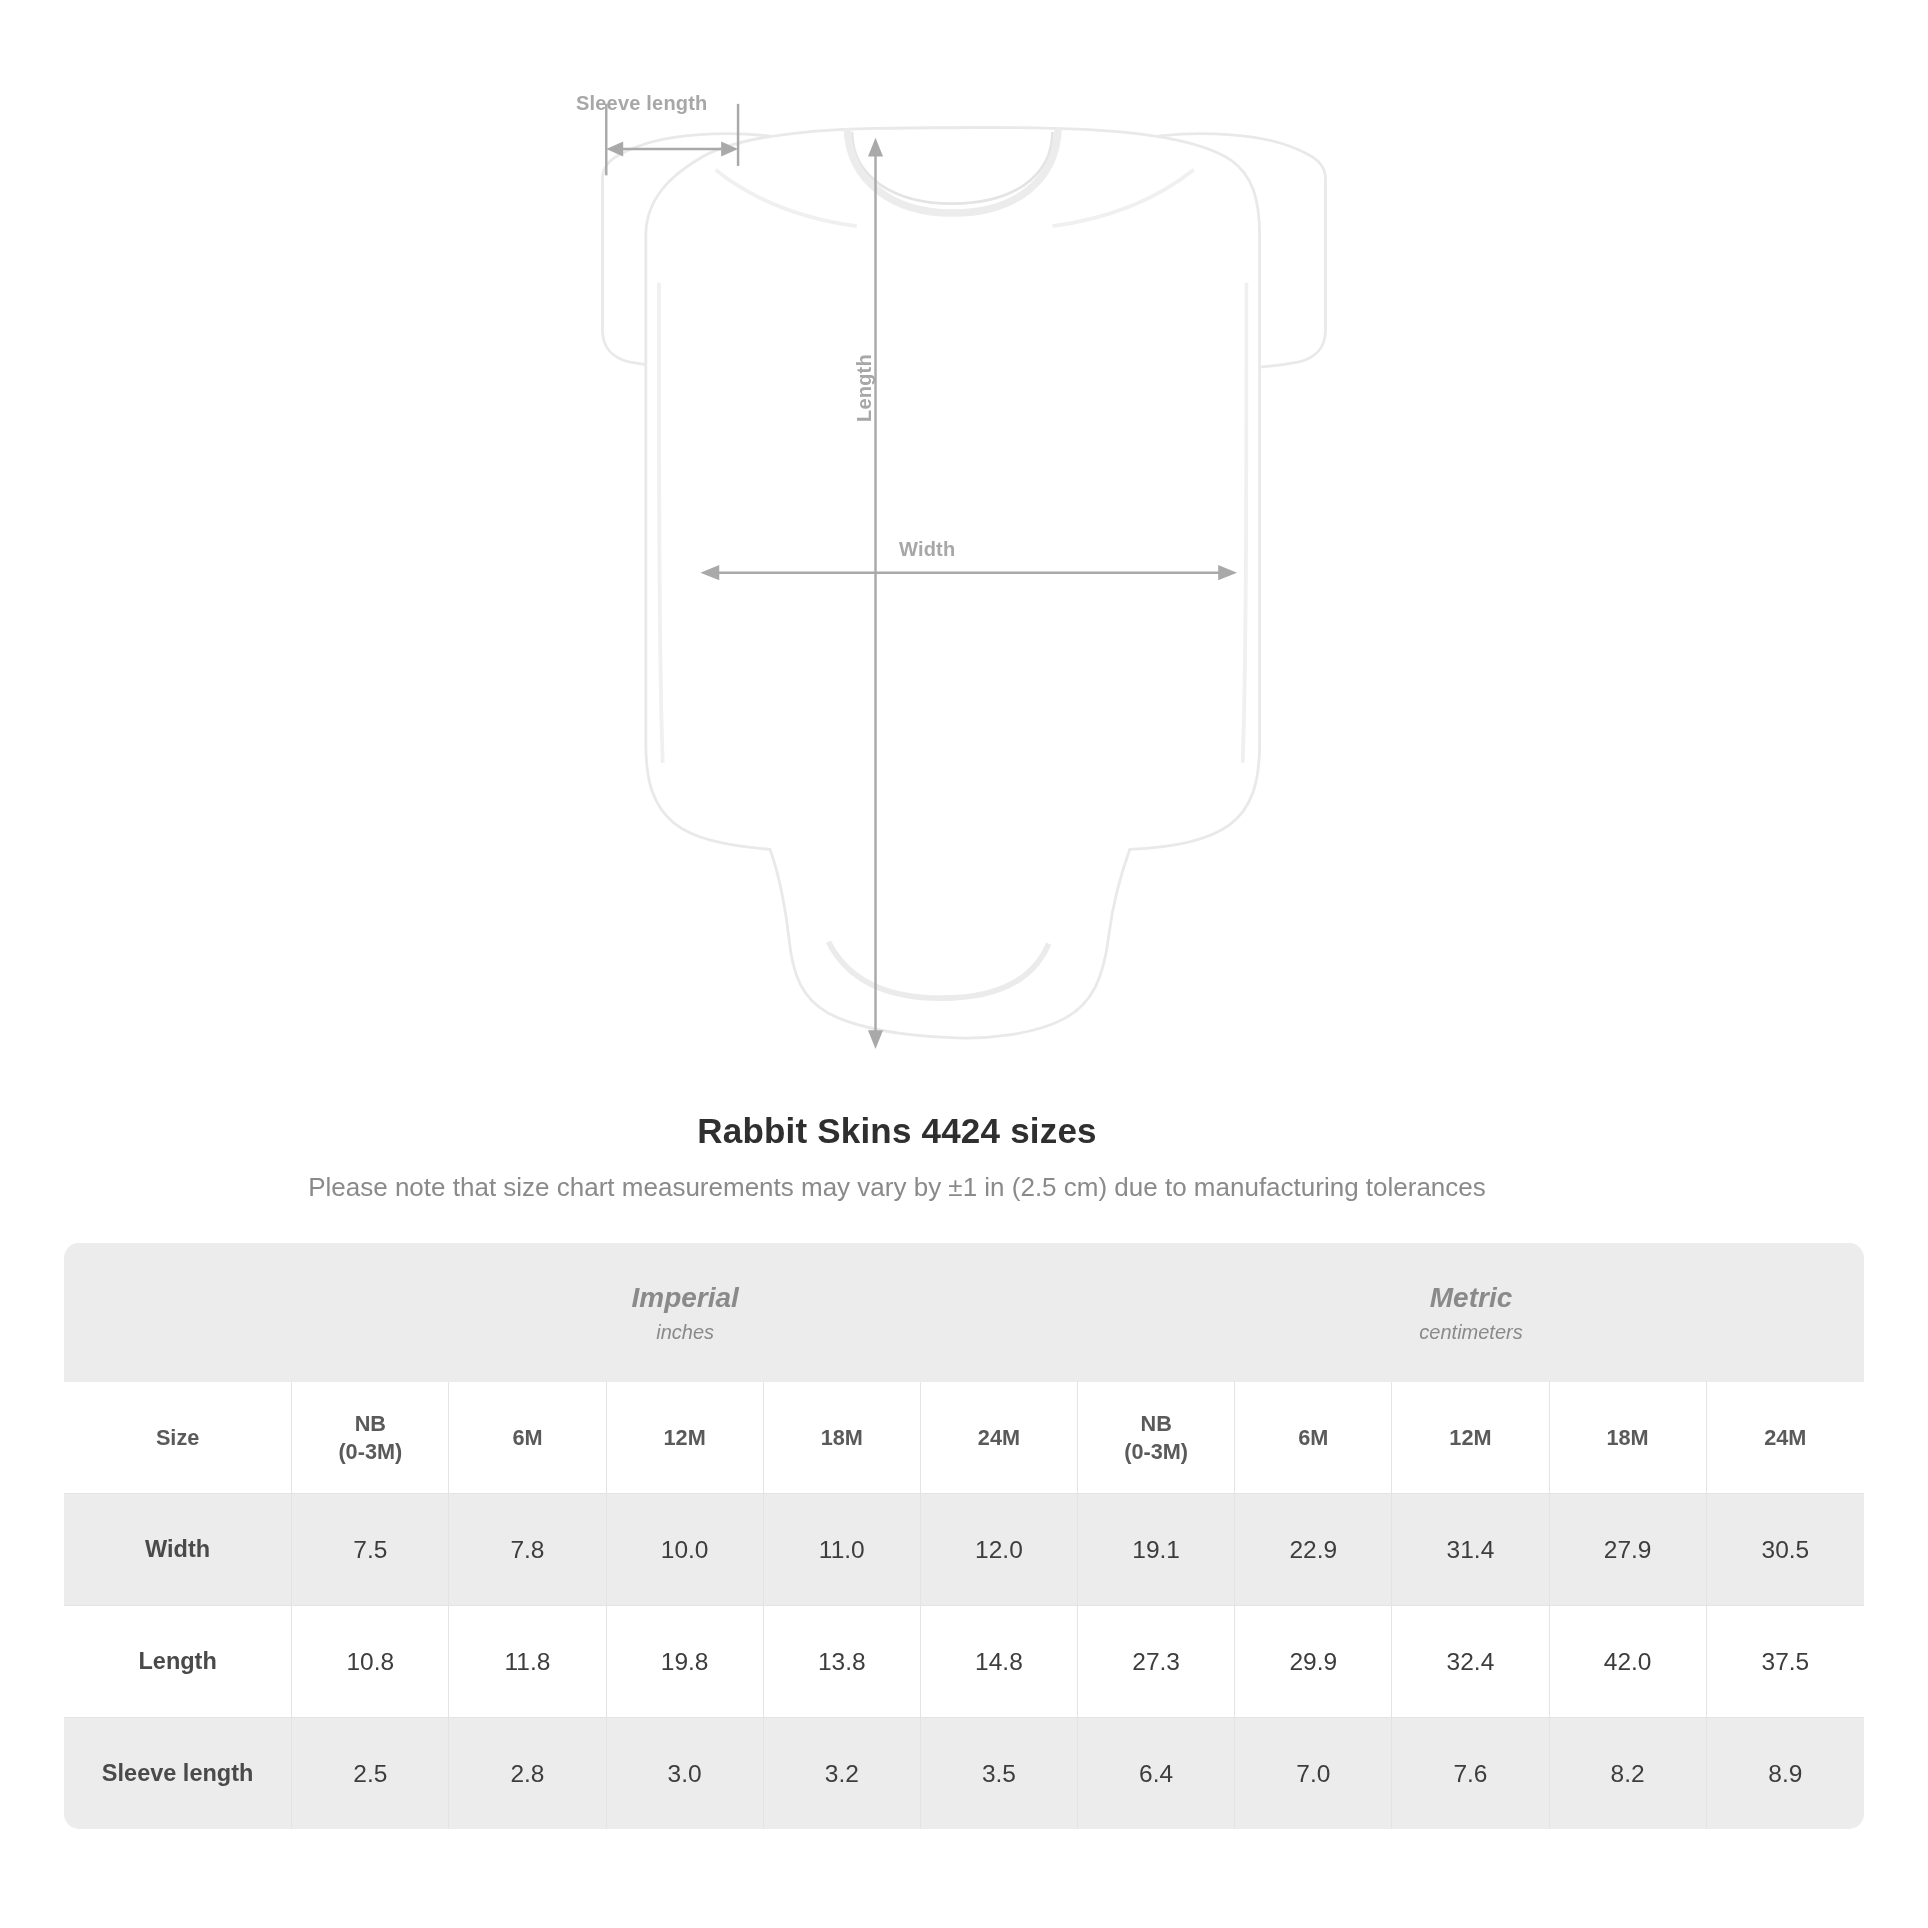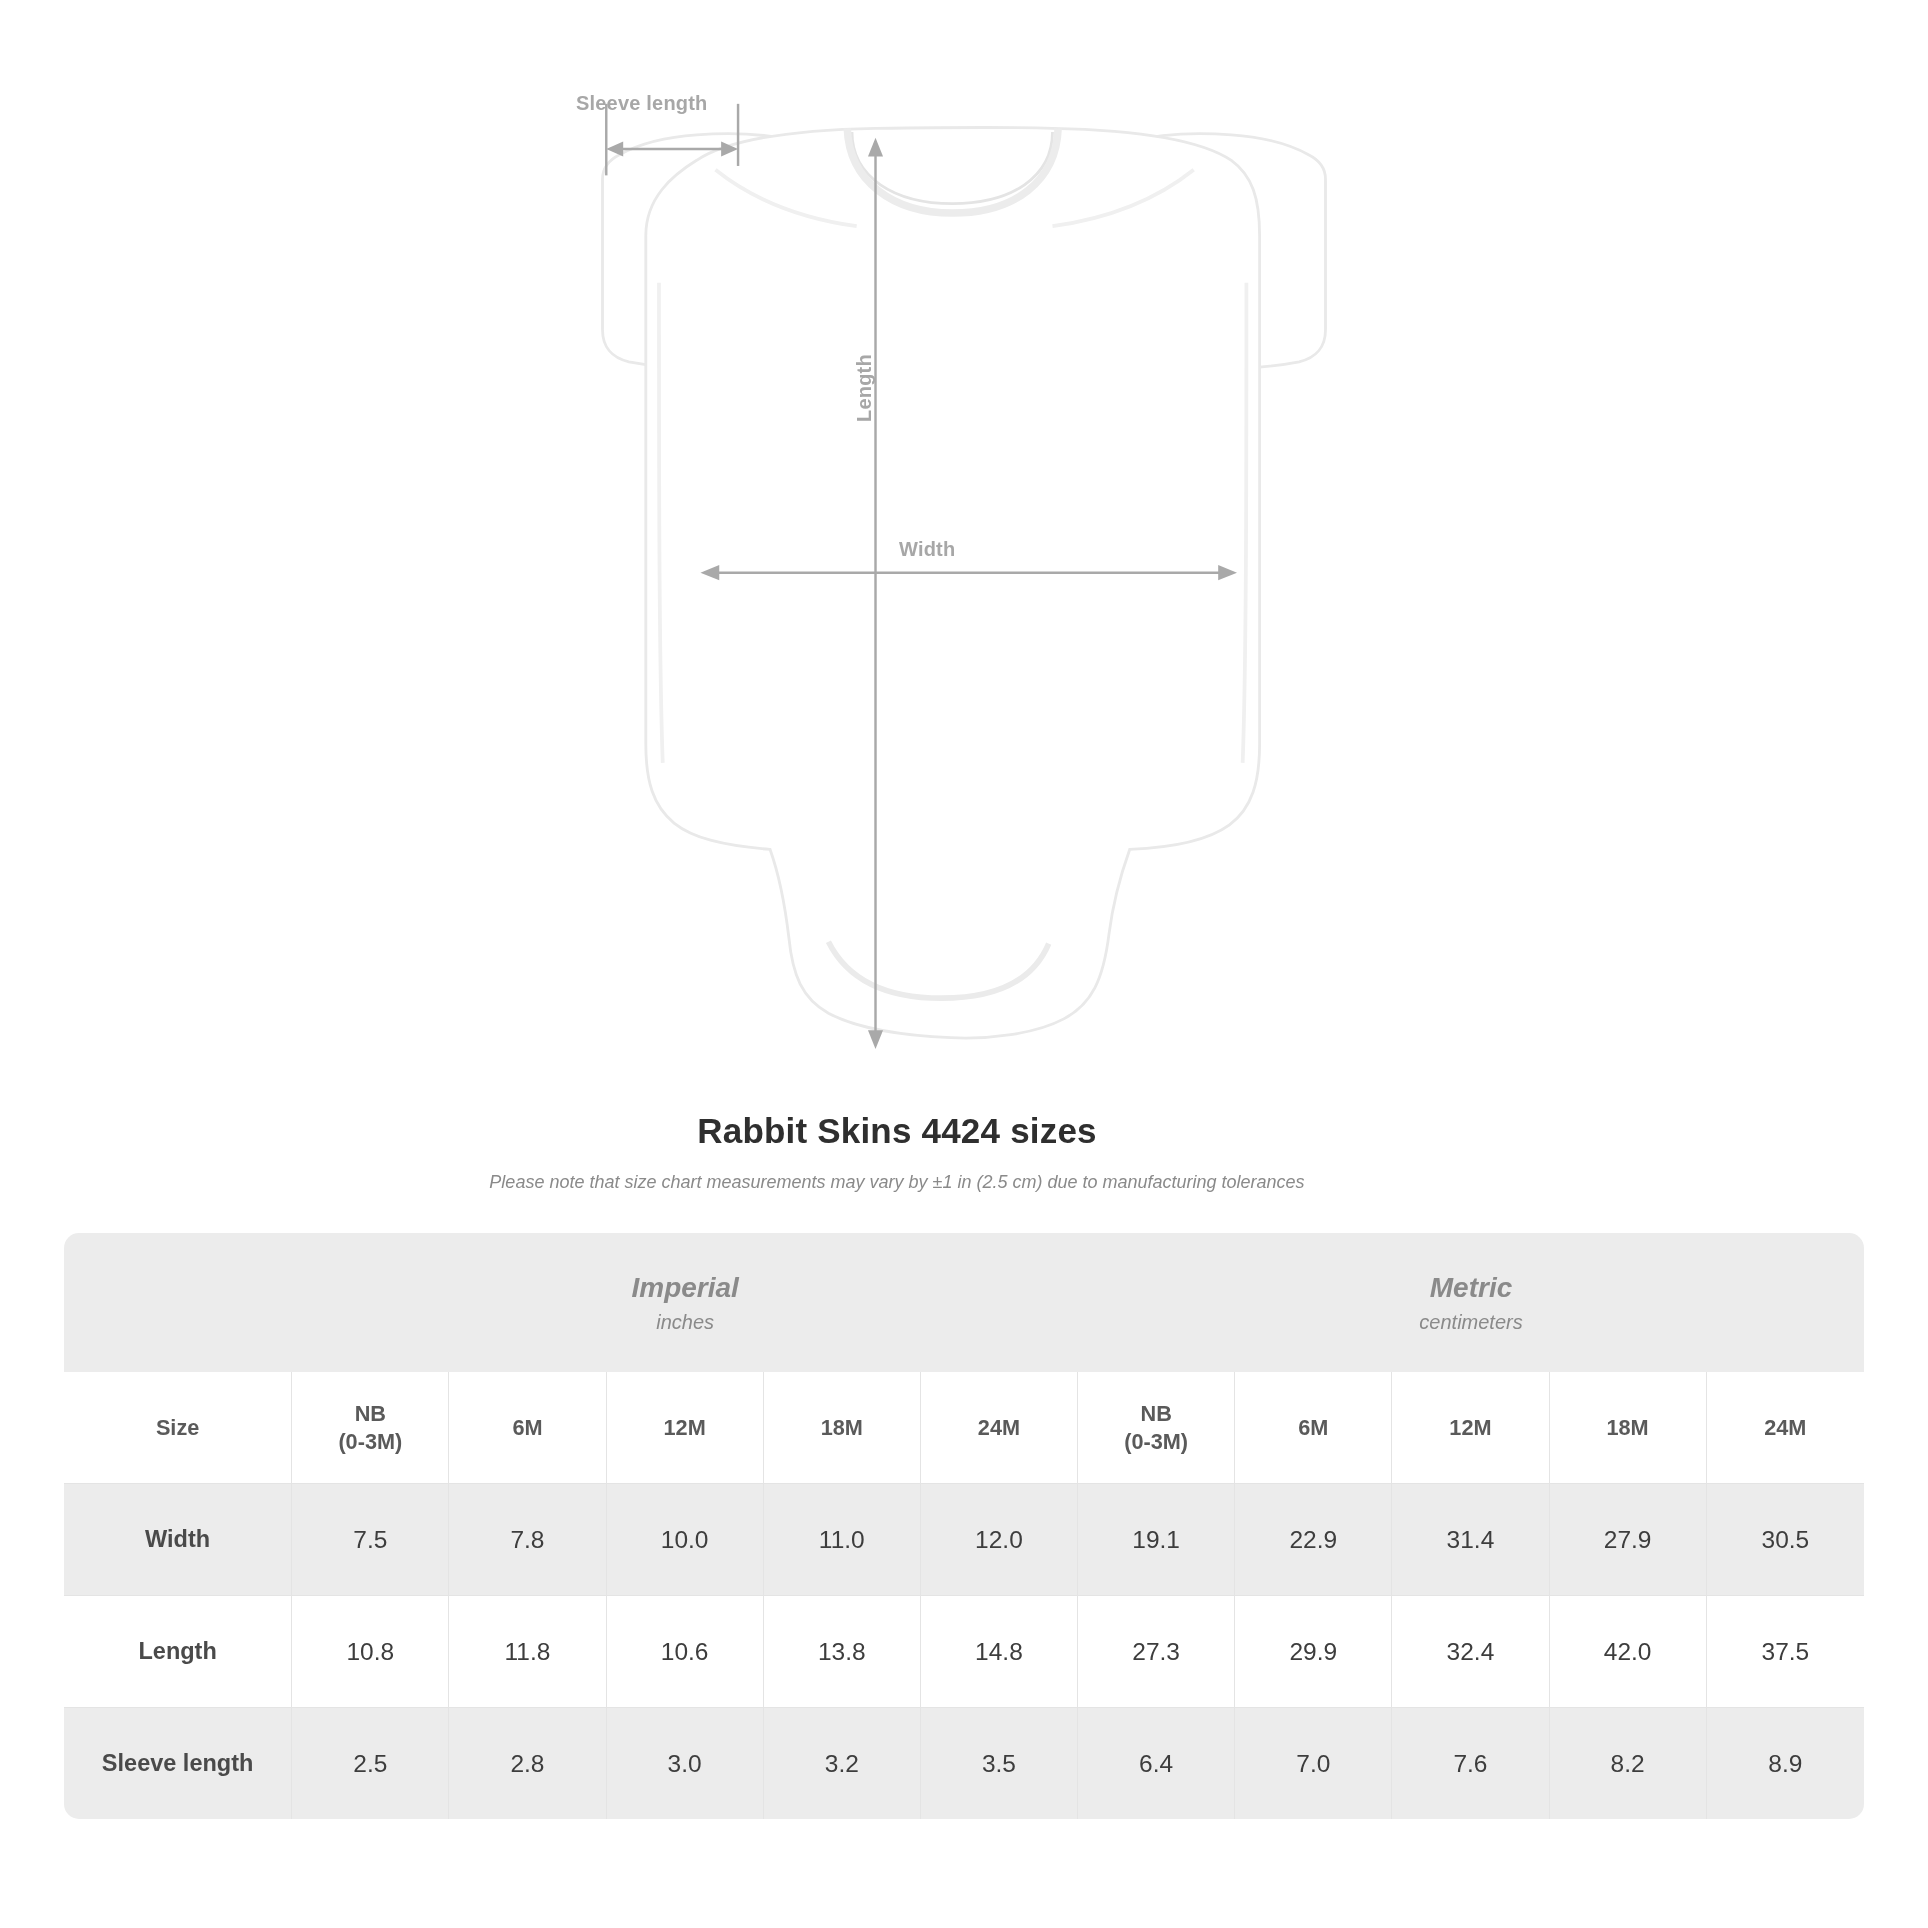--- a/index.html
+++ b/index.html
@@ -68,22 +68,21 @@
     margin-left: 46px;
   }
   .chart-title {
     font-size: 35px;
     font-weight: bold;
     color: #2f2f2f;
     margin: 0;
     letter-spacing: 0.2px;
   }
   .chart-note {
-    font-size: 18px;
-    font-style: italic;
+    font-size: 26px;
     color: #8a8a8a;
     margin-top: 21px;
   }
 
   
   .table-wrap {
     margin: 40px 64px 17px 64px;
   }
   table.size-table {
     width: 1800px;
@@ -302,21 +301,21 @@
           <td>22.9</td>
           <td>31.4</td>
           <td>27.9</td>
           <td>30.5</td>
         </tr>
 
         <tr class="data-row plain">
           <td class="rowlabel">Length</td>
           <td>10.8</td>
           <td>11.8</td>
-          <td>10.6</td>
+          <td>19.8</td>
           <td>13.8</td>
           <td>14.8</td>
           <td>27.3</td>
           <td>29.9</td>
           <td>32.4</td>
           <td>42.0</td>
           <td>37.5</td>
         </tr>
 
         <tr class="data-row alt last">

